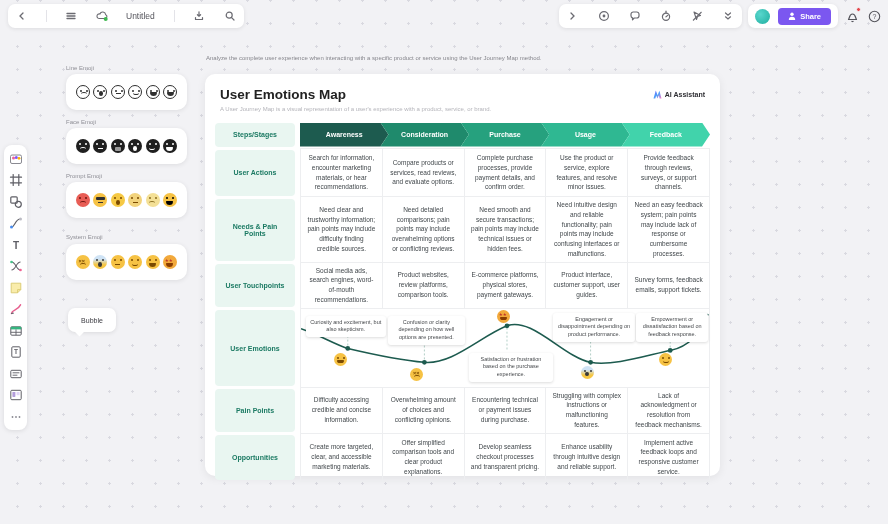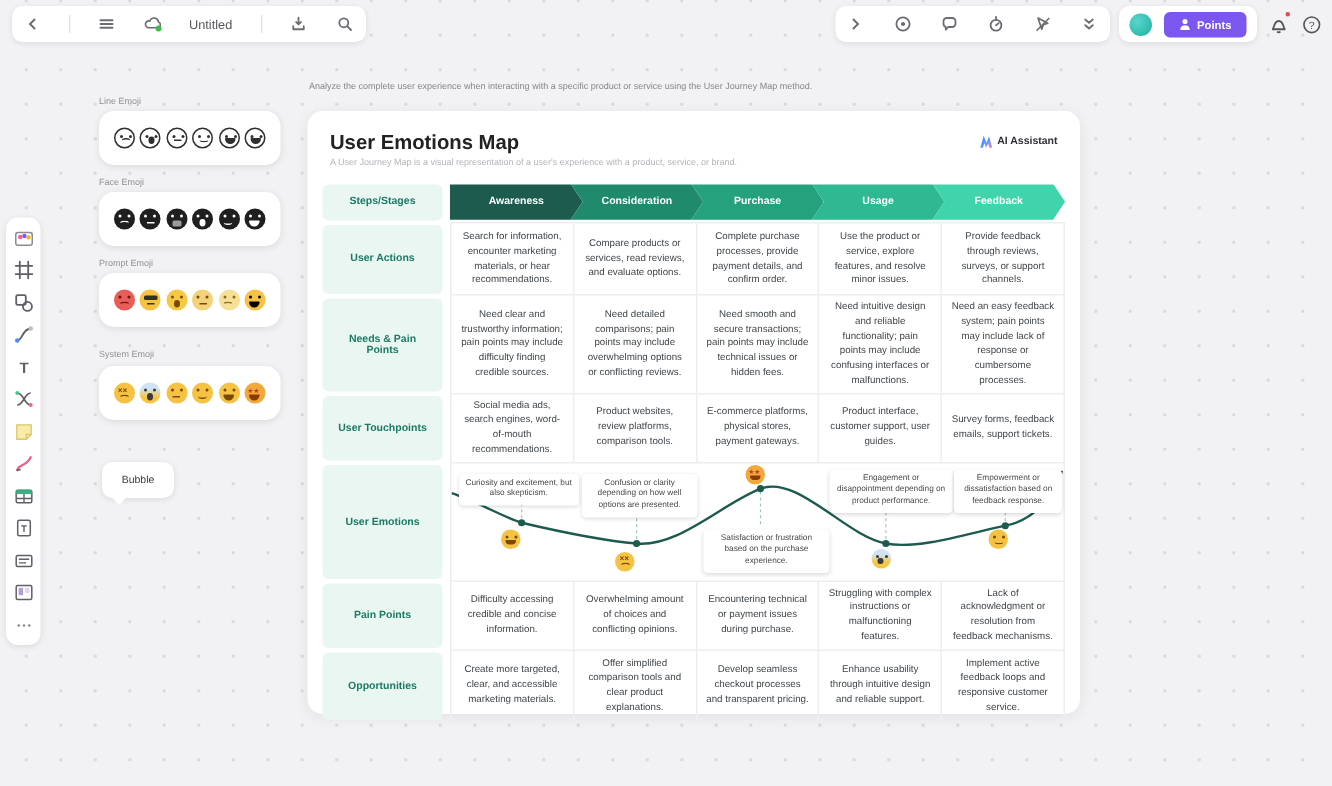--- a/index.html
+++ b/index.html
@@ -185,21 +185,21 @@
           </svg>
         </span>
     </div>
     <div class="bar" style="gap:8px;">
       <span class="avatar"></span>
       <button class="share-btn">
         <svg width="8" height="8" viewBox="0 0 8 8" fill="#fff">
             <circle cx="4" cy="2.3" r="1.7"></circle>
             <path d="M0.8,8 a3.2,3.2 0 0 1 6.4,0 z"></path>
           </svg>
-        <span>Points</span>
+        <span>Share</span>
       </button>
     </div>
     <span class="float-icon">
       <svg width="13" height="13" viewBox="0 0 13 13" fill="none" stroke="#55555c" stroke-width="1.2" stroke-linejoin="round">
           <path d="M2.5,9.5 h8 c-1,-1 -.8,-5.5 -4,-5.5 s-3,4.5 -4,5.5 z"></path>
           <path d="M5.5,11 a1.2,1.2 0 0 0 2,0"></path>
         </svg>
       <span class="bell-dot"></span>
     </span>
     <span class="float-icon">

